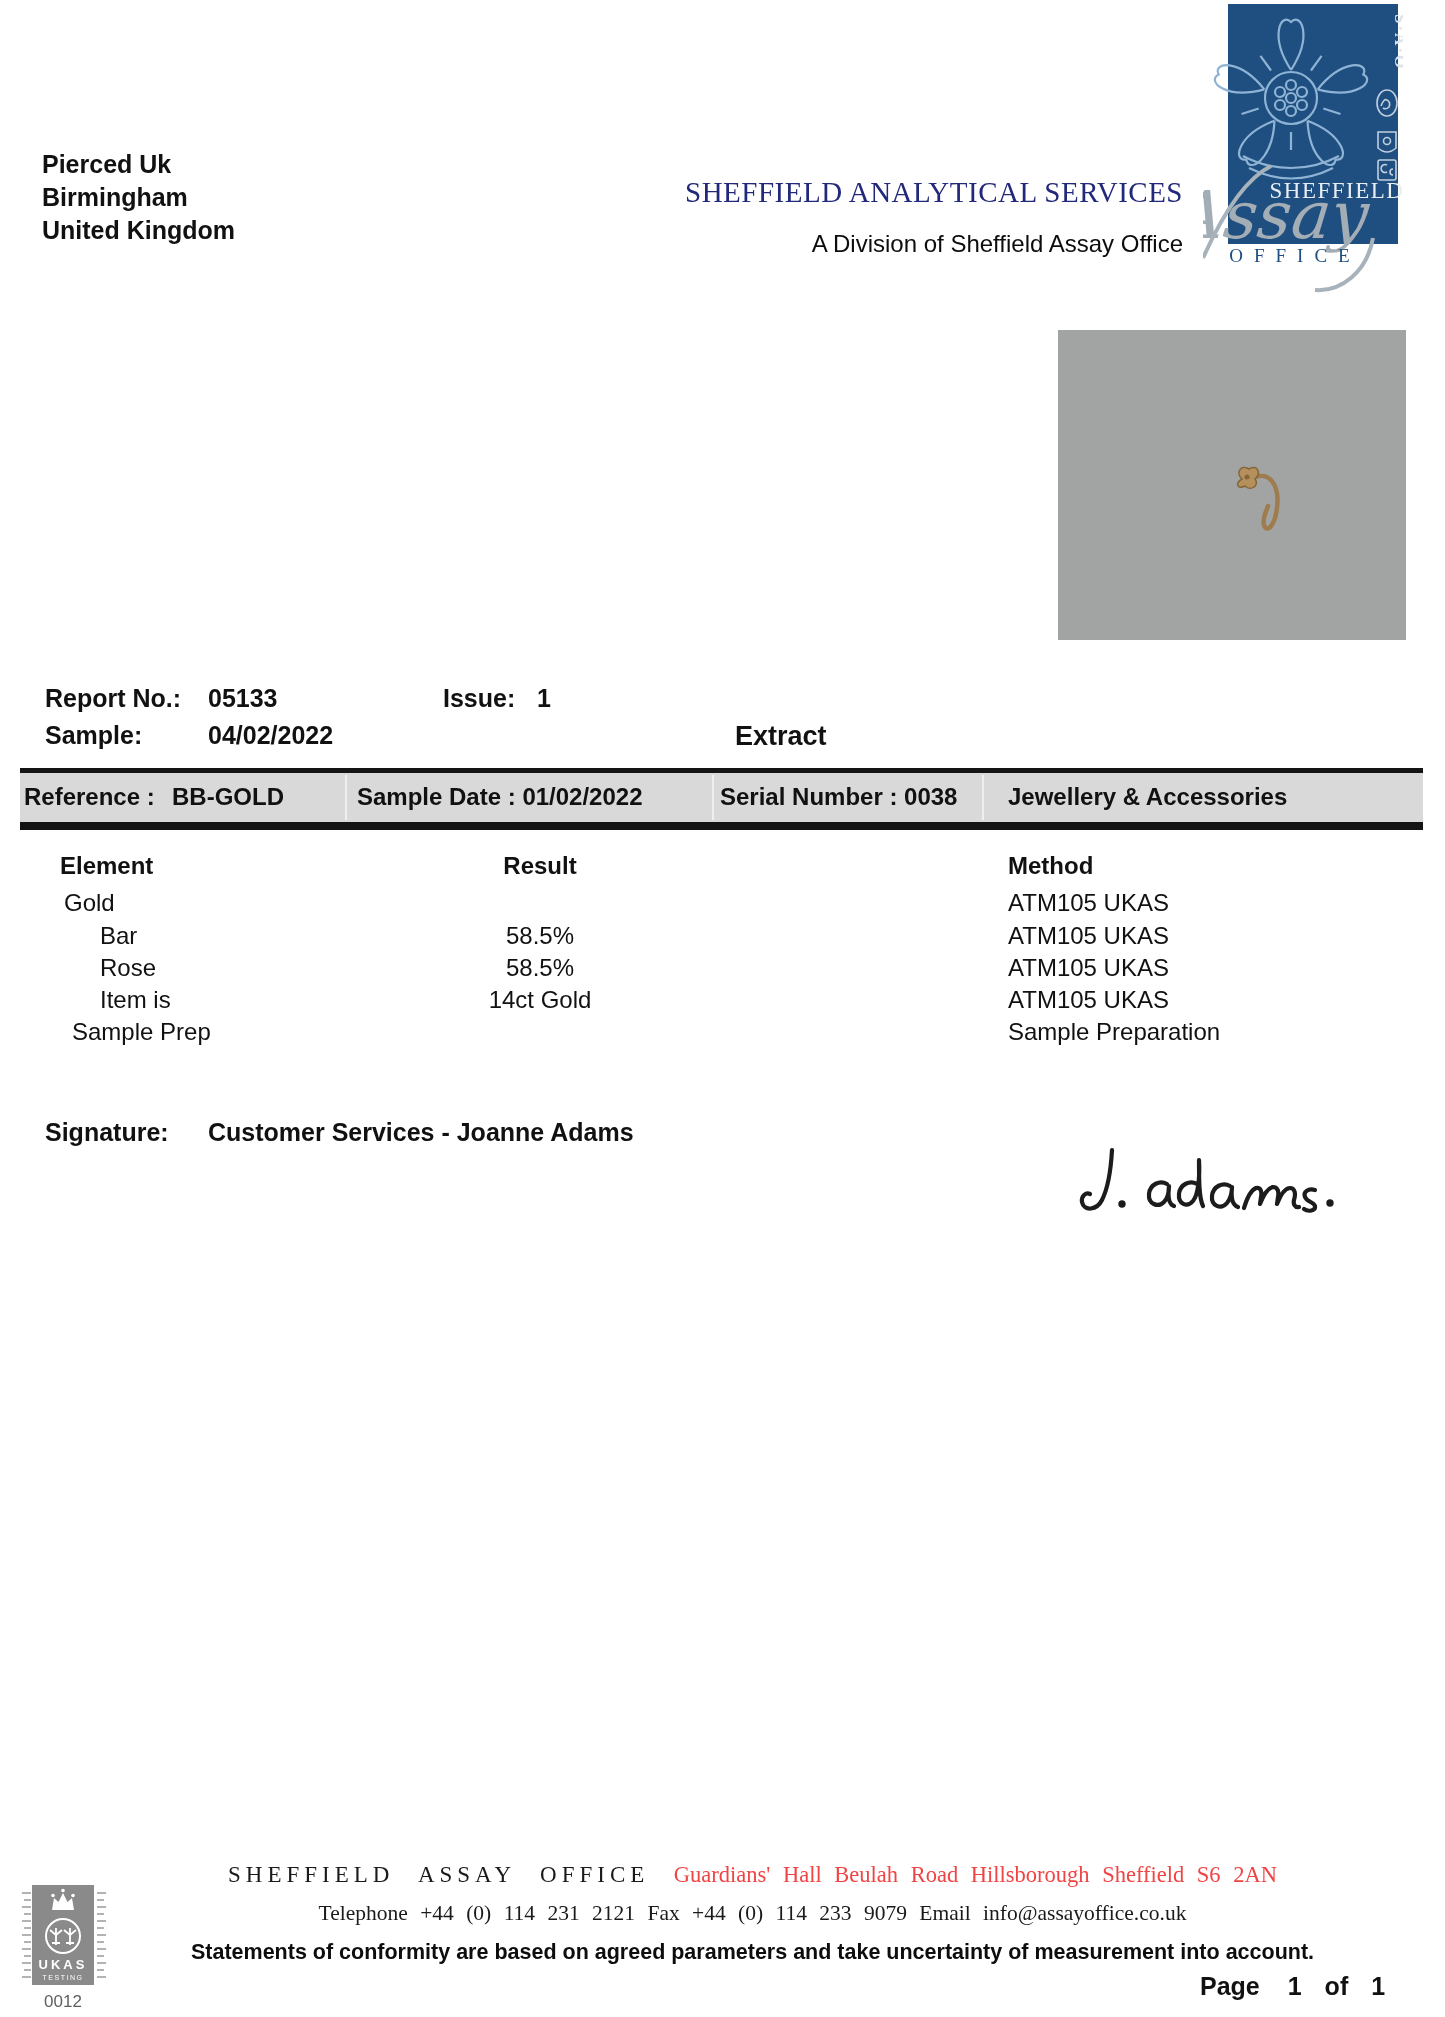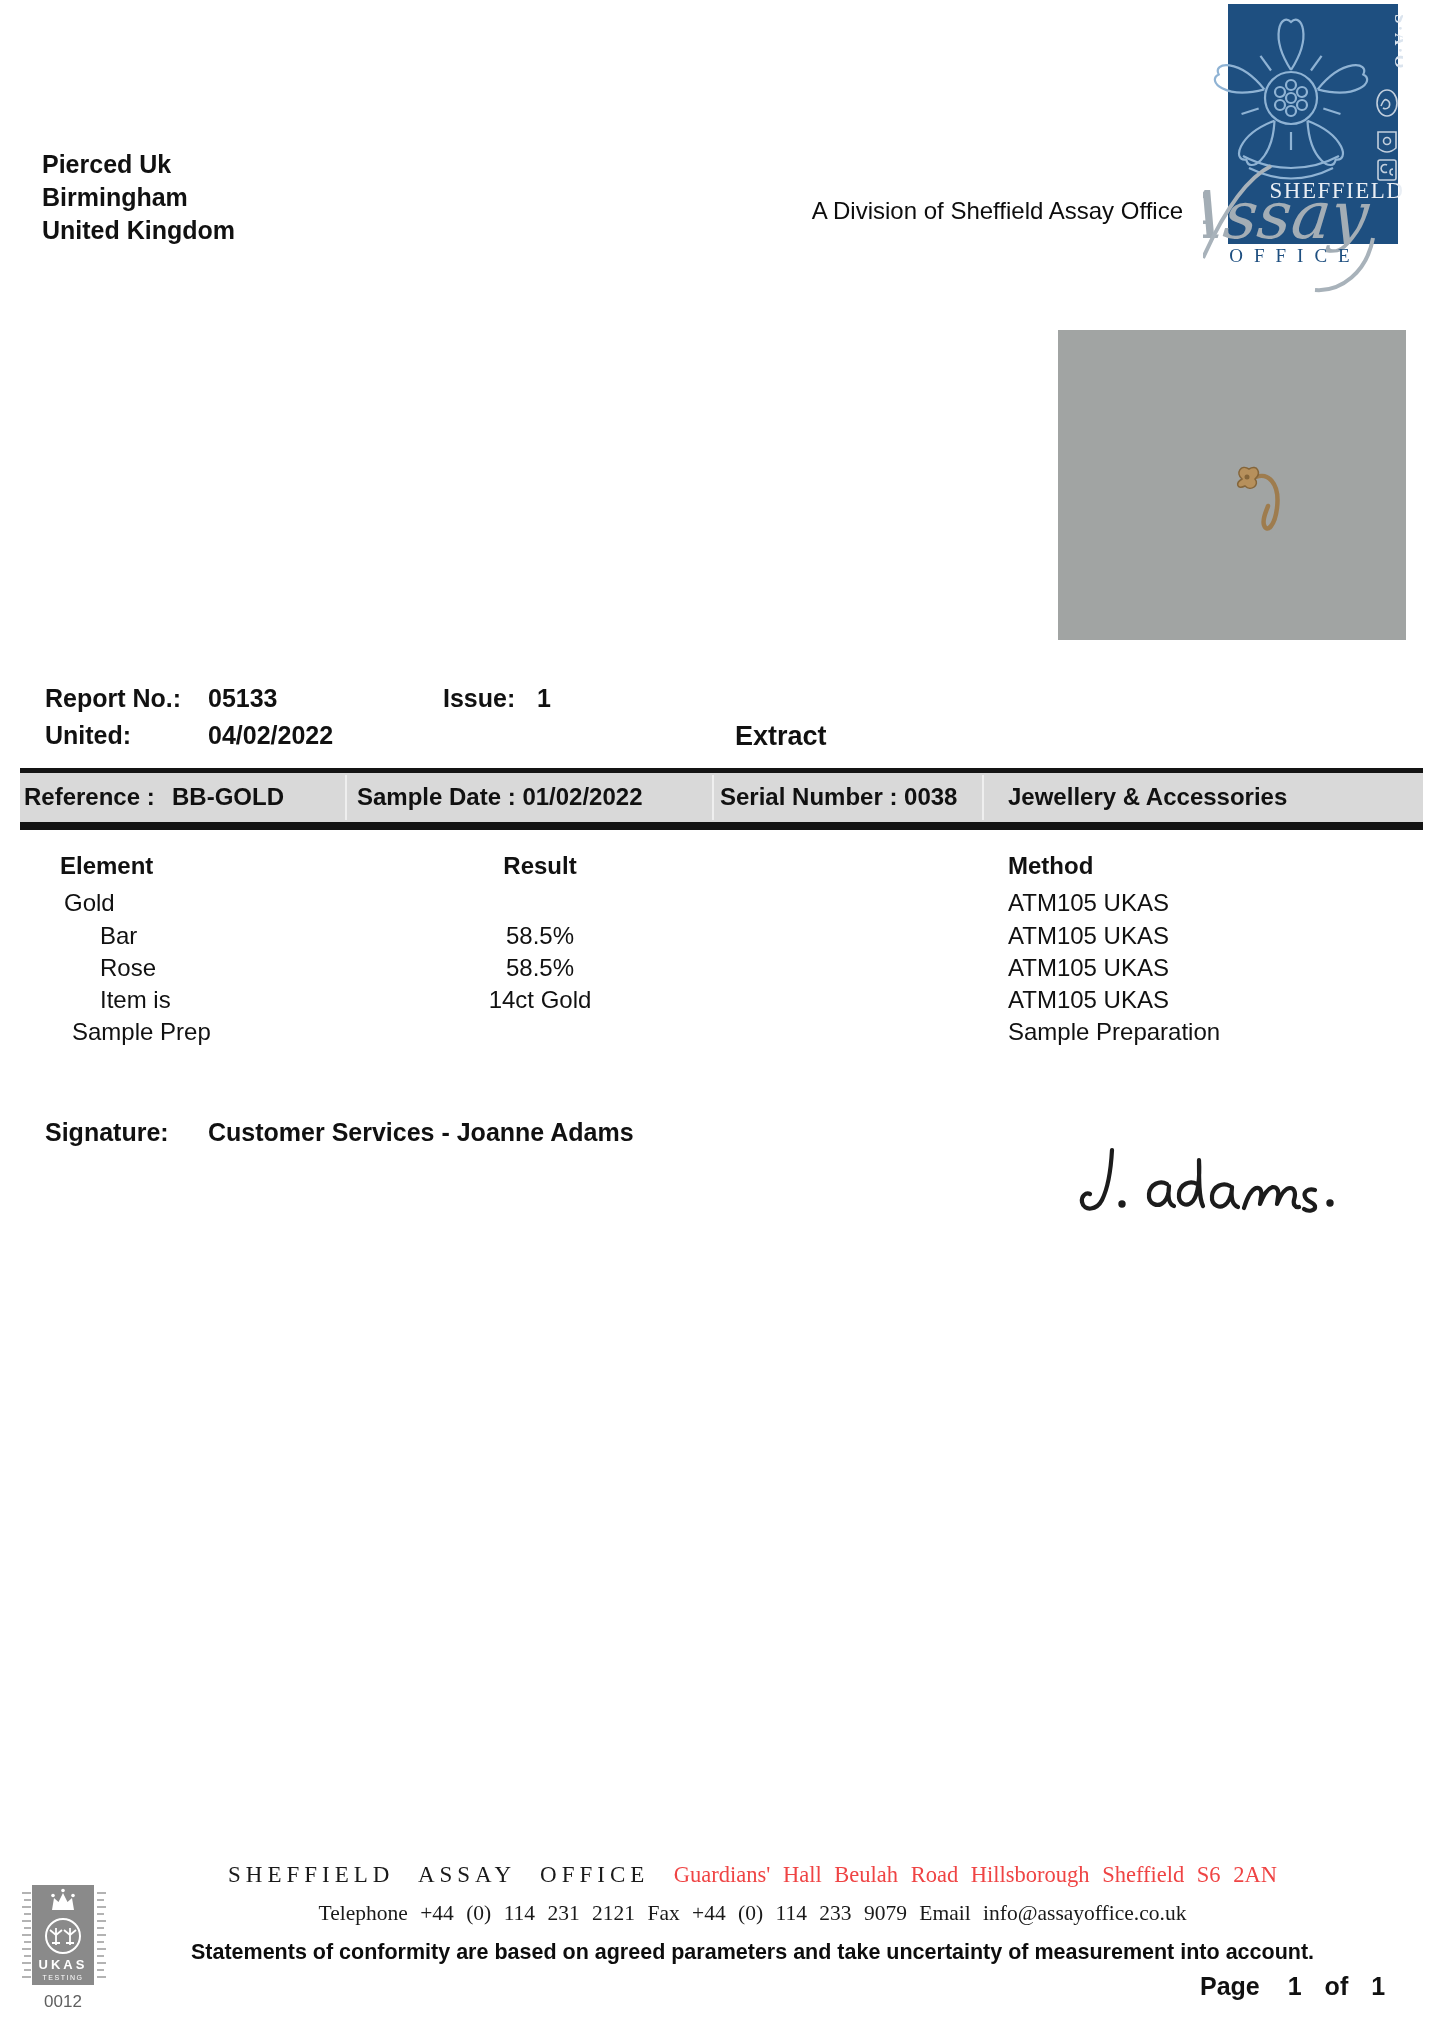--- a/index.html
+++ b/index.html
@@ -53,20 +53,21 @@
 
 <div class="page">
 
   <div class="abs recipient">
     <div>Pierced Uk</div>
     <div>Birmingham</div>
     <div>United Kingdom</div>
   </div>
 
   <div class="abs heading">
+    <div class="title">SHEFFIELD ANALYTICAL SERVICES</div>
     <div class="subtitle">A Division of Sheffield Assay Office</div>
   </div>
 
   <div class="abs logo">
     <svg width="200" height="300" viewBox="0 0 200 300">
       <rect x="25" y="4" width="170" height="240" fill="#1e4f80"></rect>
 
       <g transform="translate(88,98)" stroke="#8fb3d4" fill="none" stroke-width="2.2">
         <g>
           <path d="M0,-28 C-22,-62 -10,-86 0,-76 C10,-86 22,-62 0,-28"></path>
@@ -120,21 +121,21 @@
     </svg>
   </div>
 
   <div class="abs meta-line" style="left:45px;top:684px;">
     <span class="abs" style="left:0;">Report No.:</span>
     <span class="abs" style="left:163px;">05133</span>
     <span class="abs" style="left:398px;">Issue:</span>
     <span class="abs" style="left:492px;">1</span>
   </div>
   <div class="abs meta-line" style="left:45px;top:721px;">
-    <span class="abs" style="left:0;">United:</span>
+    <span class="abs" style="left:0;">Sample:</span>
     <span class="abs" style="left:163px;">04/02/2022</span>
     <span class="abs" style="left:690px;font-size:27px;">Extract</span>
   </div>
 
   <div class="abs refbar">
     <span style="left:4px;">Reference :</span>
     <span style="left:152px;">BB-GOLD</span>
     <span style="left:337px;">Sample Date : 01/02/2022</span>
     <span style="left:700px;">Serial Number : 0038</span>
     <span style="left:988px;">Jewellery &amp; Accessories</span>

